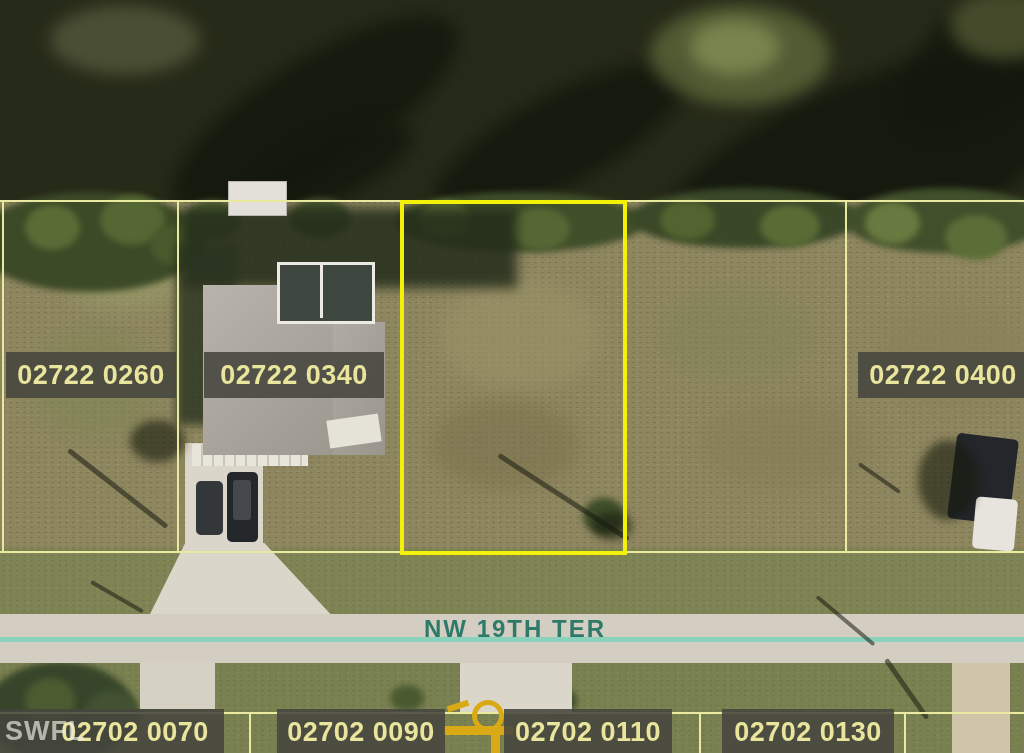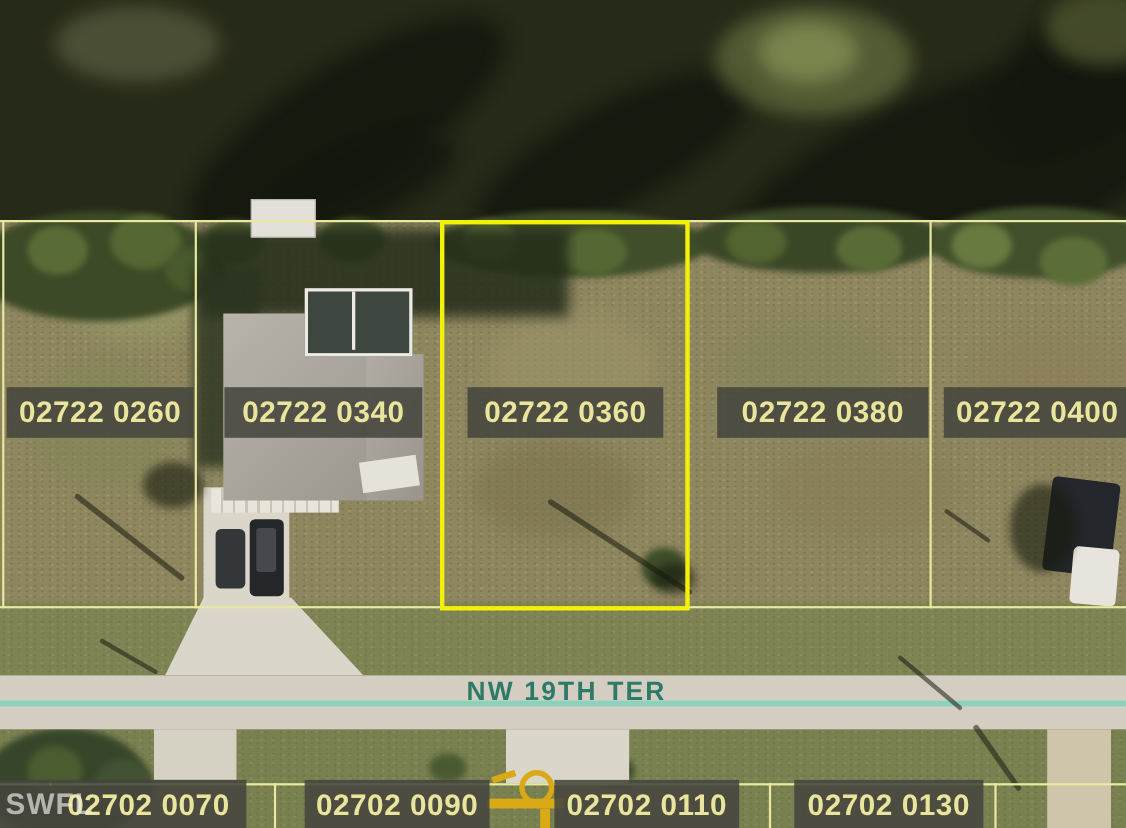--- a/index.html
+++ b/index.html
@@ -169,22 +169,20 @@
 
   <div class="abs selected" style="left:400px;top:200px;width:219px;height:347px;"></div>
 
   <div class="abs mk-circle" style="left:472px;top:700px;"></div>
   <div class="abs mk" style="left:443px;top:726px;width:70px;height:9px;"></div>
   <div class="abs mk" style="left:491px;top:735px;width:9px;height:18px;"></div>
   <div class="abs mk" style="left:447px;top:703px;width:22px;height:6px;transform:rotate(-18deg);"></div>
 
   <div class="abs plabel" style="left:6px;top:352px;width:170px;">02722 0260</div>
   <div class="abs plabel" style="left:204px;top:352px;width:180px;">02722 0340</div>
-  <div class="abs plabel" style="left:425px;top:352px;width:178px;">02722 0360</div>
-  <div class="abs plabel" style="left:652px;top:352px;width:192px;">02722 0380</div>
   <div class="abs plabel" style="left:858px;top:352px;width:170px;">02722 0400</div>
 
   <div class="abs plabel" style="left:0;top:709px;width:46px;">
       <span></span>
     </div>
   <div class="abs plabel" style="left:46px;top:709px;width:178px;">02702 0070</div>
   <div class="abs plabel" style="left:277px;top:709px;width:168px;">02702 0090</div>
   <div class="abs plabel" style="left:504px;top:709px;width:168px;">02702 0110</div>
   <div class="abs plabel" style="left:722px;top:709px;width:172px;">02702 0130</div>
 

